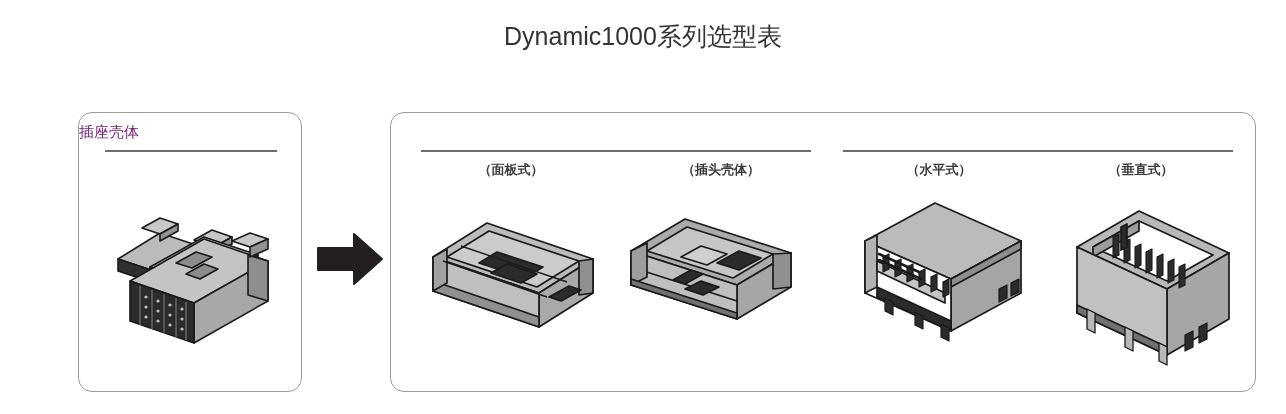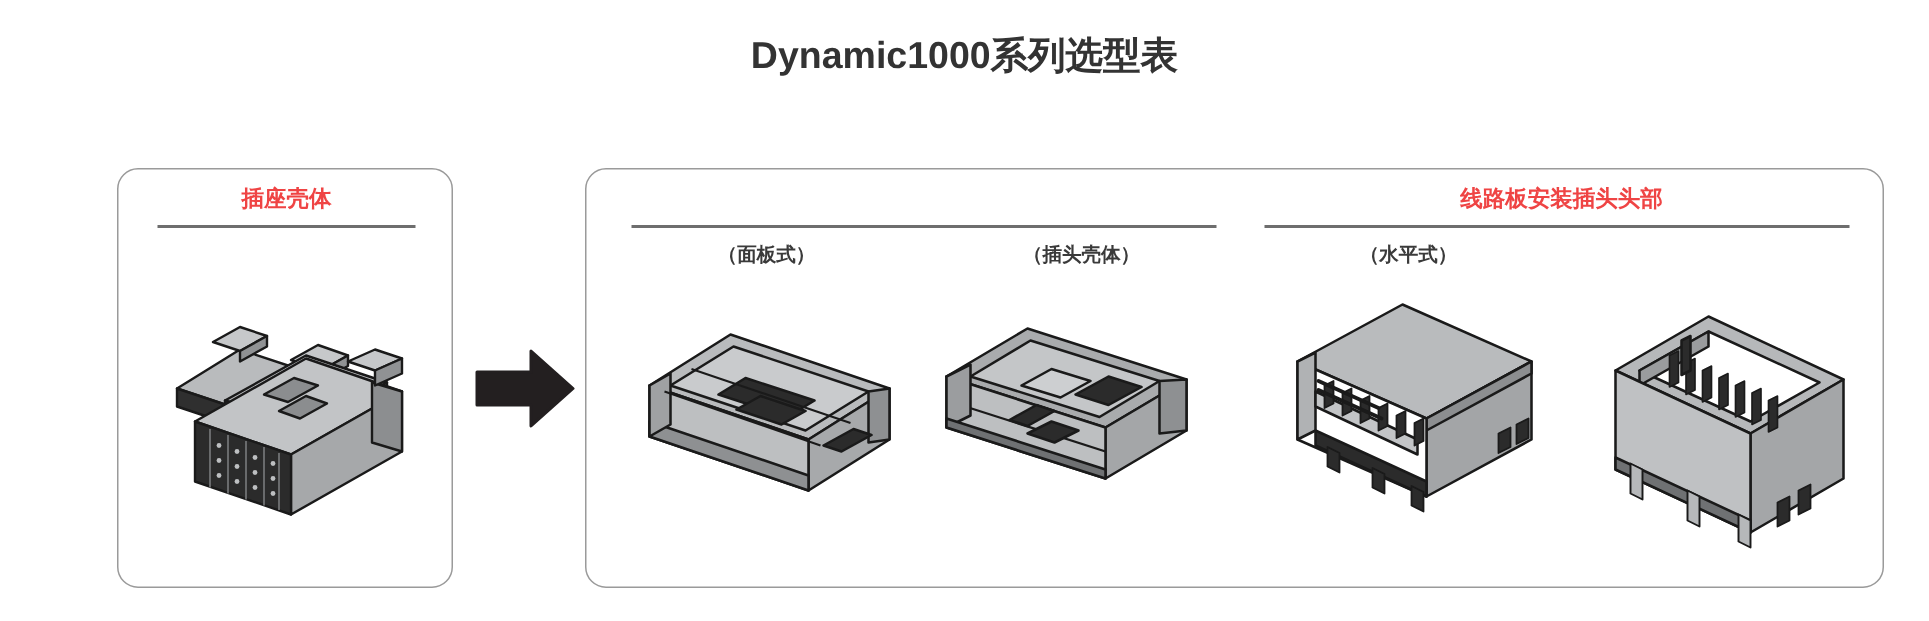--- a/index.html
+++ b/index.html
@@ -8,43 +8,42 @@
     background:#ffffff;
     font-family:"Liberation Sans","DejaVu Sans",sans-serif;
     position:relative;
     overflow:hidden;
   }
   .page-title{
     position:absolute;
     top:20px; left:0; width:1286px;
     text-align:center;
     font-size:25px;
-    font-weight:bold;
+    font-weight:normal;
     color:#333333;
     letter-spacing:0px;
   }
 
   
   .card{
     position:absolute;
     background:#ffffff;
     border:1.6px solid #9a9a9a;
     border-radius:14px;
     box-sizing:border-box;
   }
   #card-socket{ left:78px; top:112px; width:224px; height:280px; }
   #card-plug{ left:390px; top:112px; width:866px; height:280px; }
 
   
   .sect-title{
     position:absolute;
-    text-align:center;
     font-size:15px;
-    font-weight:bold;
-    color:#ef4444;
+    font-weight:normal;
+    color:#701a75;
     top:10px;
   }
   .rule{
     position:absolute;
     height:0;
     border-top:2.2px solid #6e6e6e;
     top:37px;
   }
   .sub-title{
     position:absolute;
@@ -164,23 +163,23 @@
     <path d="M2 20 L38 20 L38 6 L66 31 L38 56 L38 42 L2 42 Z" fill="#231f20" stroke="#231f20" stroke-width="2" stroke-linejoin="round"></path>
   </svg>
 </div>
 
 <div class="card" id="card-plug">
 
   <div class="rule" id="plugA-rule"></div>
   <div class="sub-title" id="plugA-sub1">（面板式）</div>
   <div class="sub-title" id="plugA-sub2">（插头壳体）</div>
 
-  <div class="sect-title" id="plugB-title">线路板安装插头头部</div>
   <div class="rule" id="plugB-rule"></div>
   <div class="sub-title" id="plugB-sub1">（水平式）</div>
+  <div class="sub-title" id="plugB-sub2">（垂直式）</div>
 
   <div class="art" id="art-plug1" style="left:30px; top:88px;">
     <svg viewBox="0 0 180 150">
       <g stroke="#1a1a1a" stroke-width="1.7" stroke-linejoin="round">
 
         <path d="M12 56 L66 22 L172 58 L118 92 Z" fill="#b9bbbd"></path>
 
         <path d="M26 56 L68 30 L158 60 L116 86 Z" fill="#c9cbcd"></path>
 
         <path d="M58 62 L76 51 L122 66 L104 77 Z" fill="#2b2b2b"></path>

